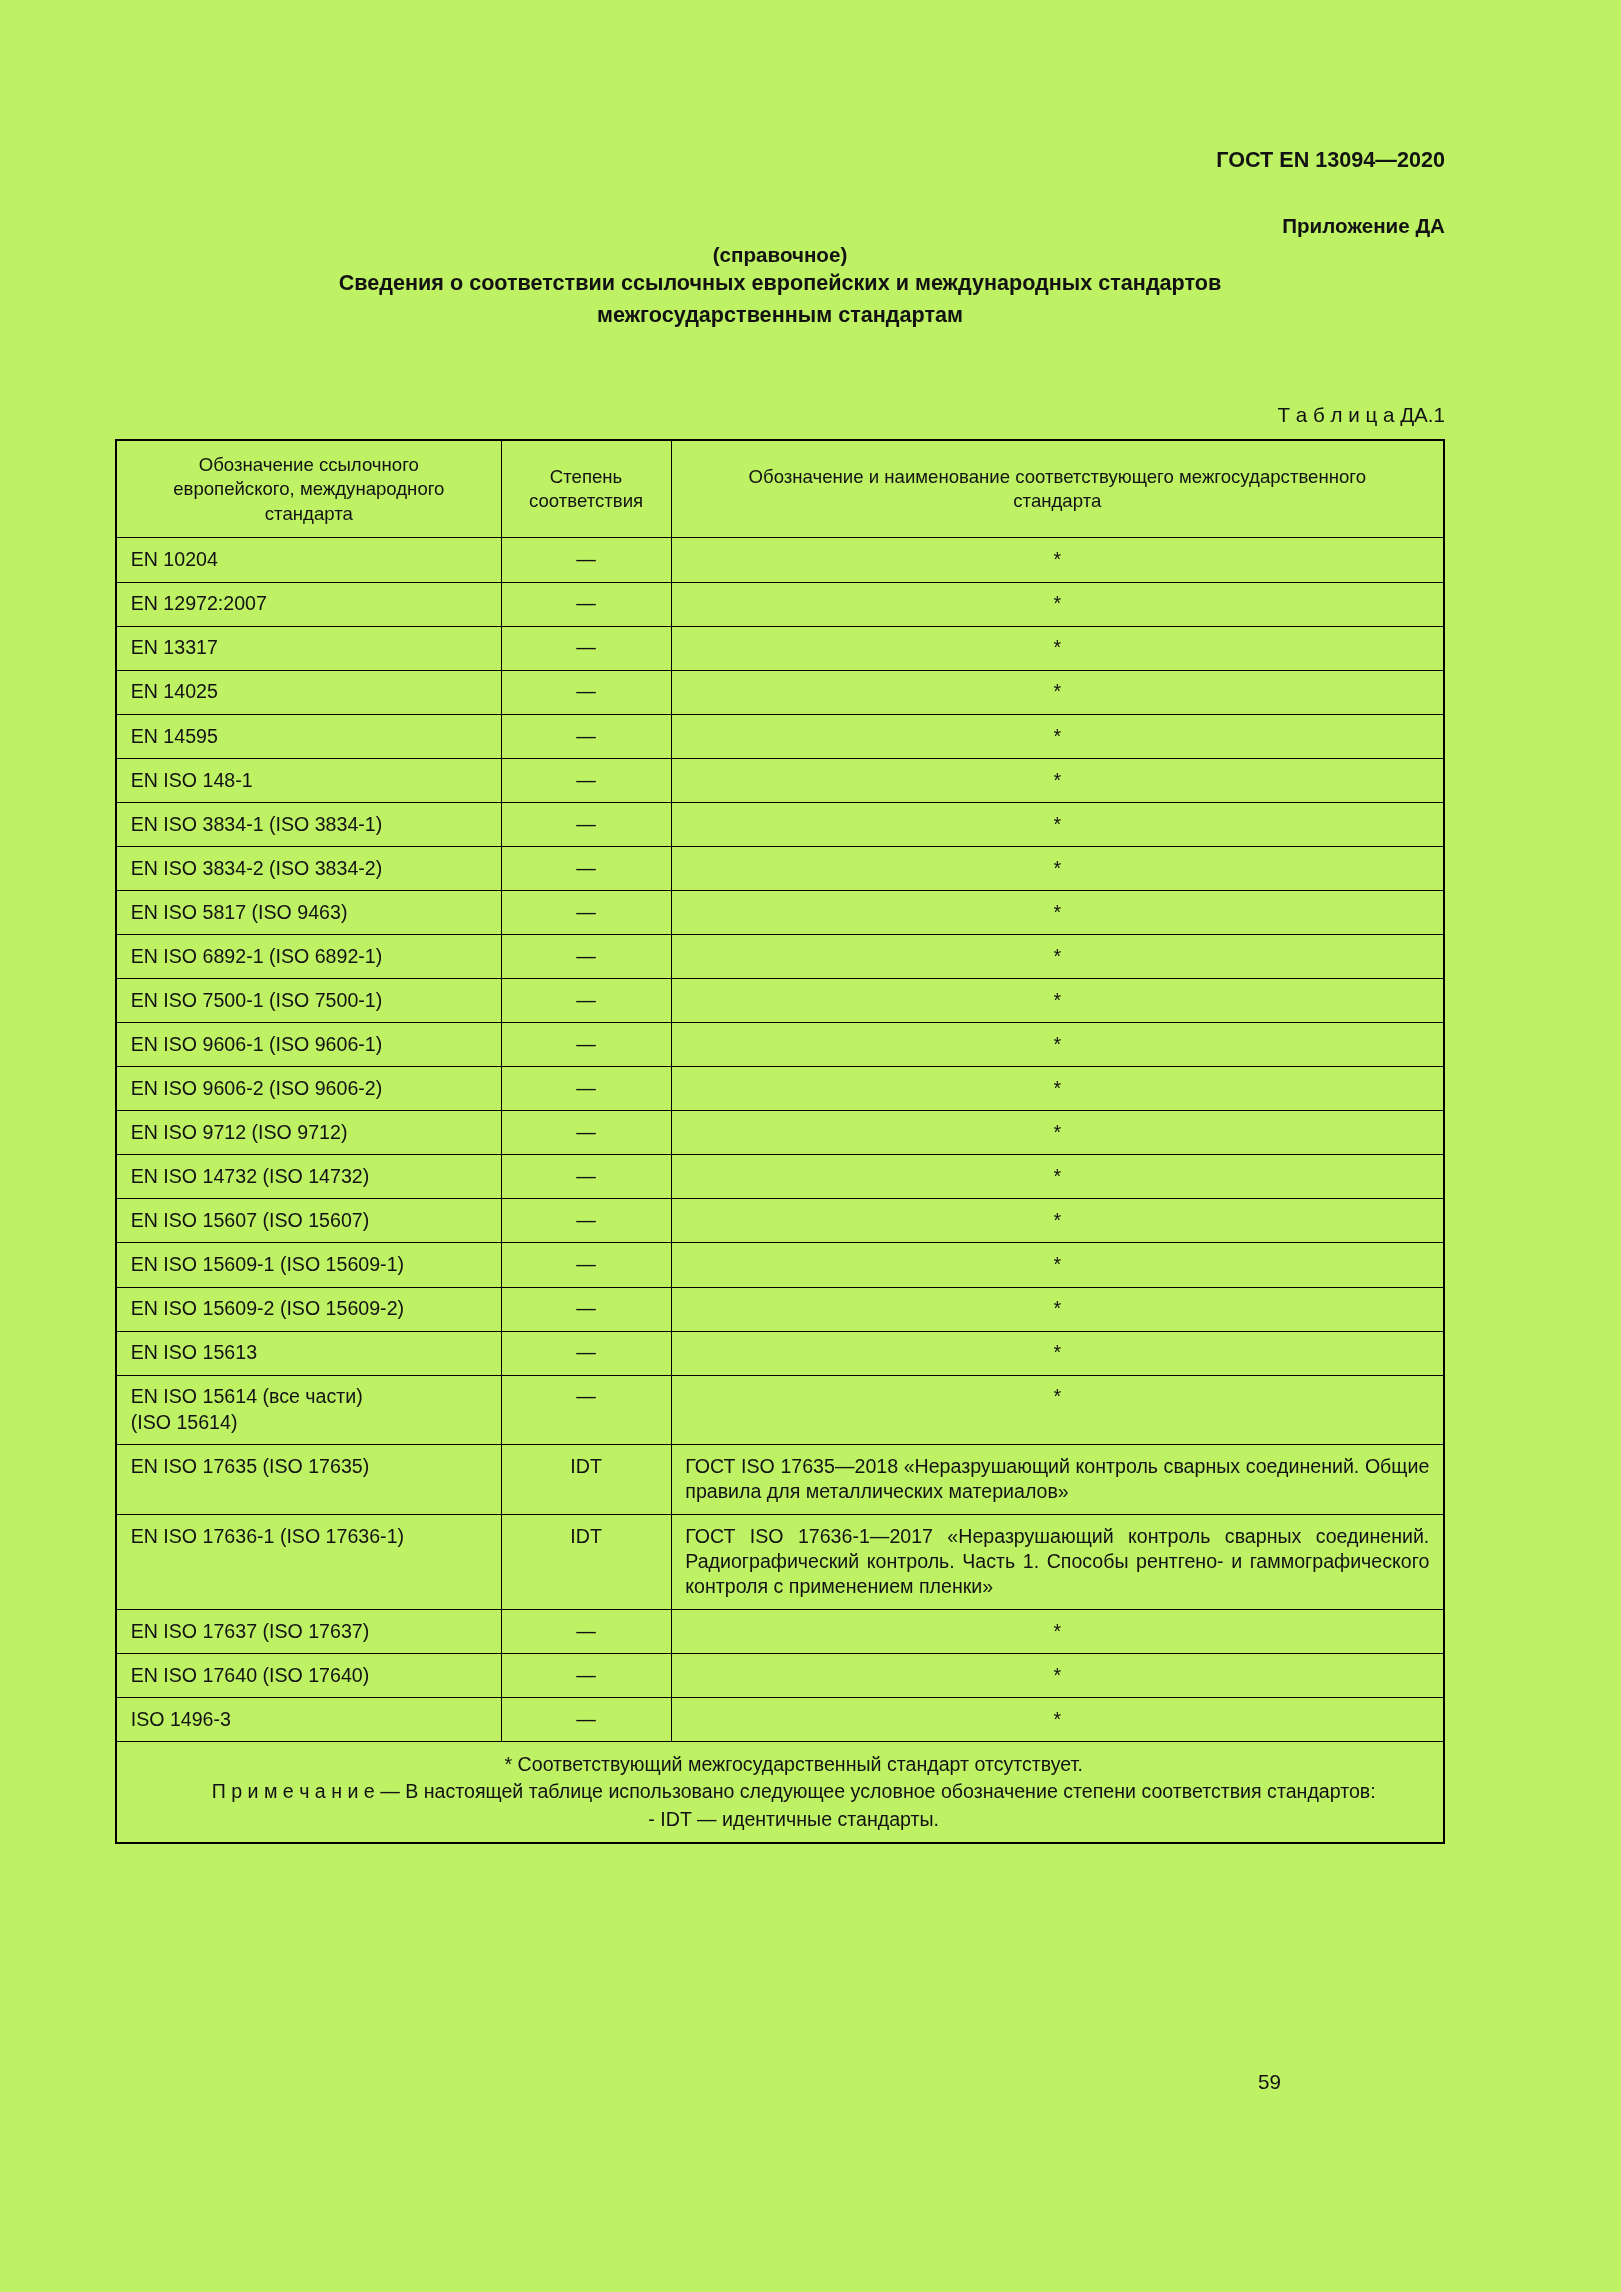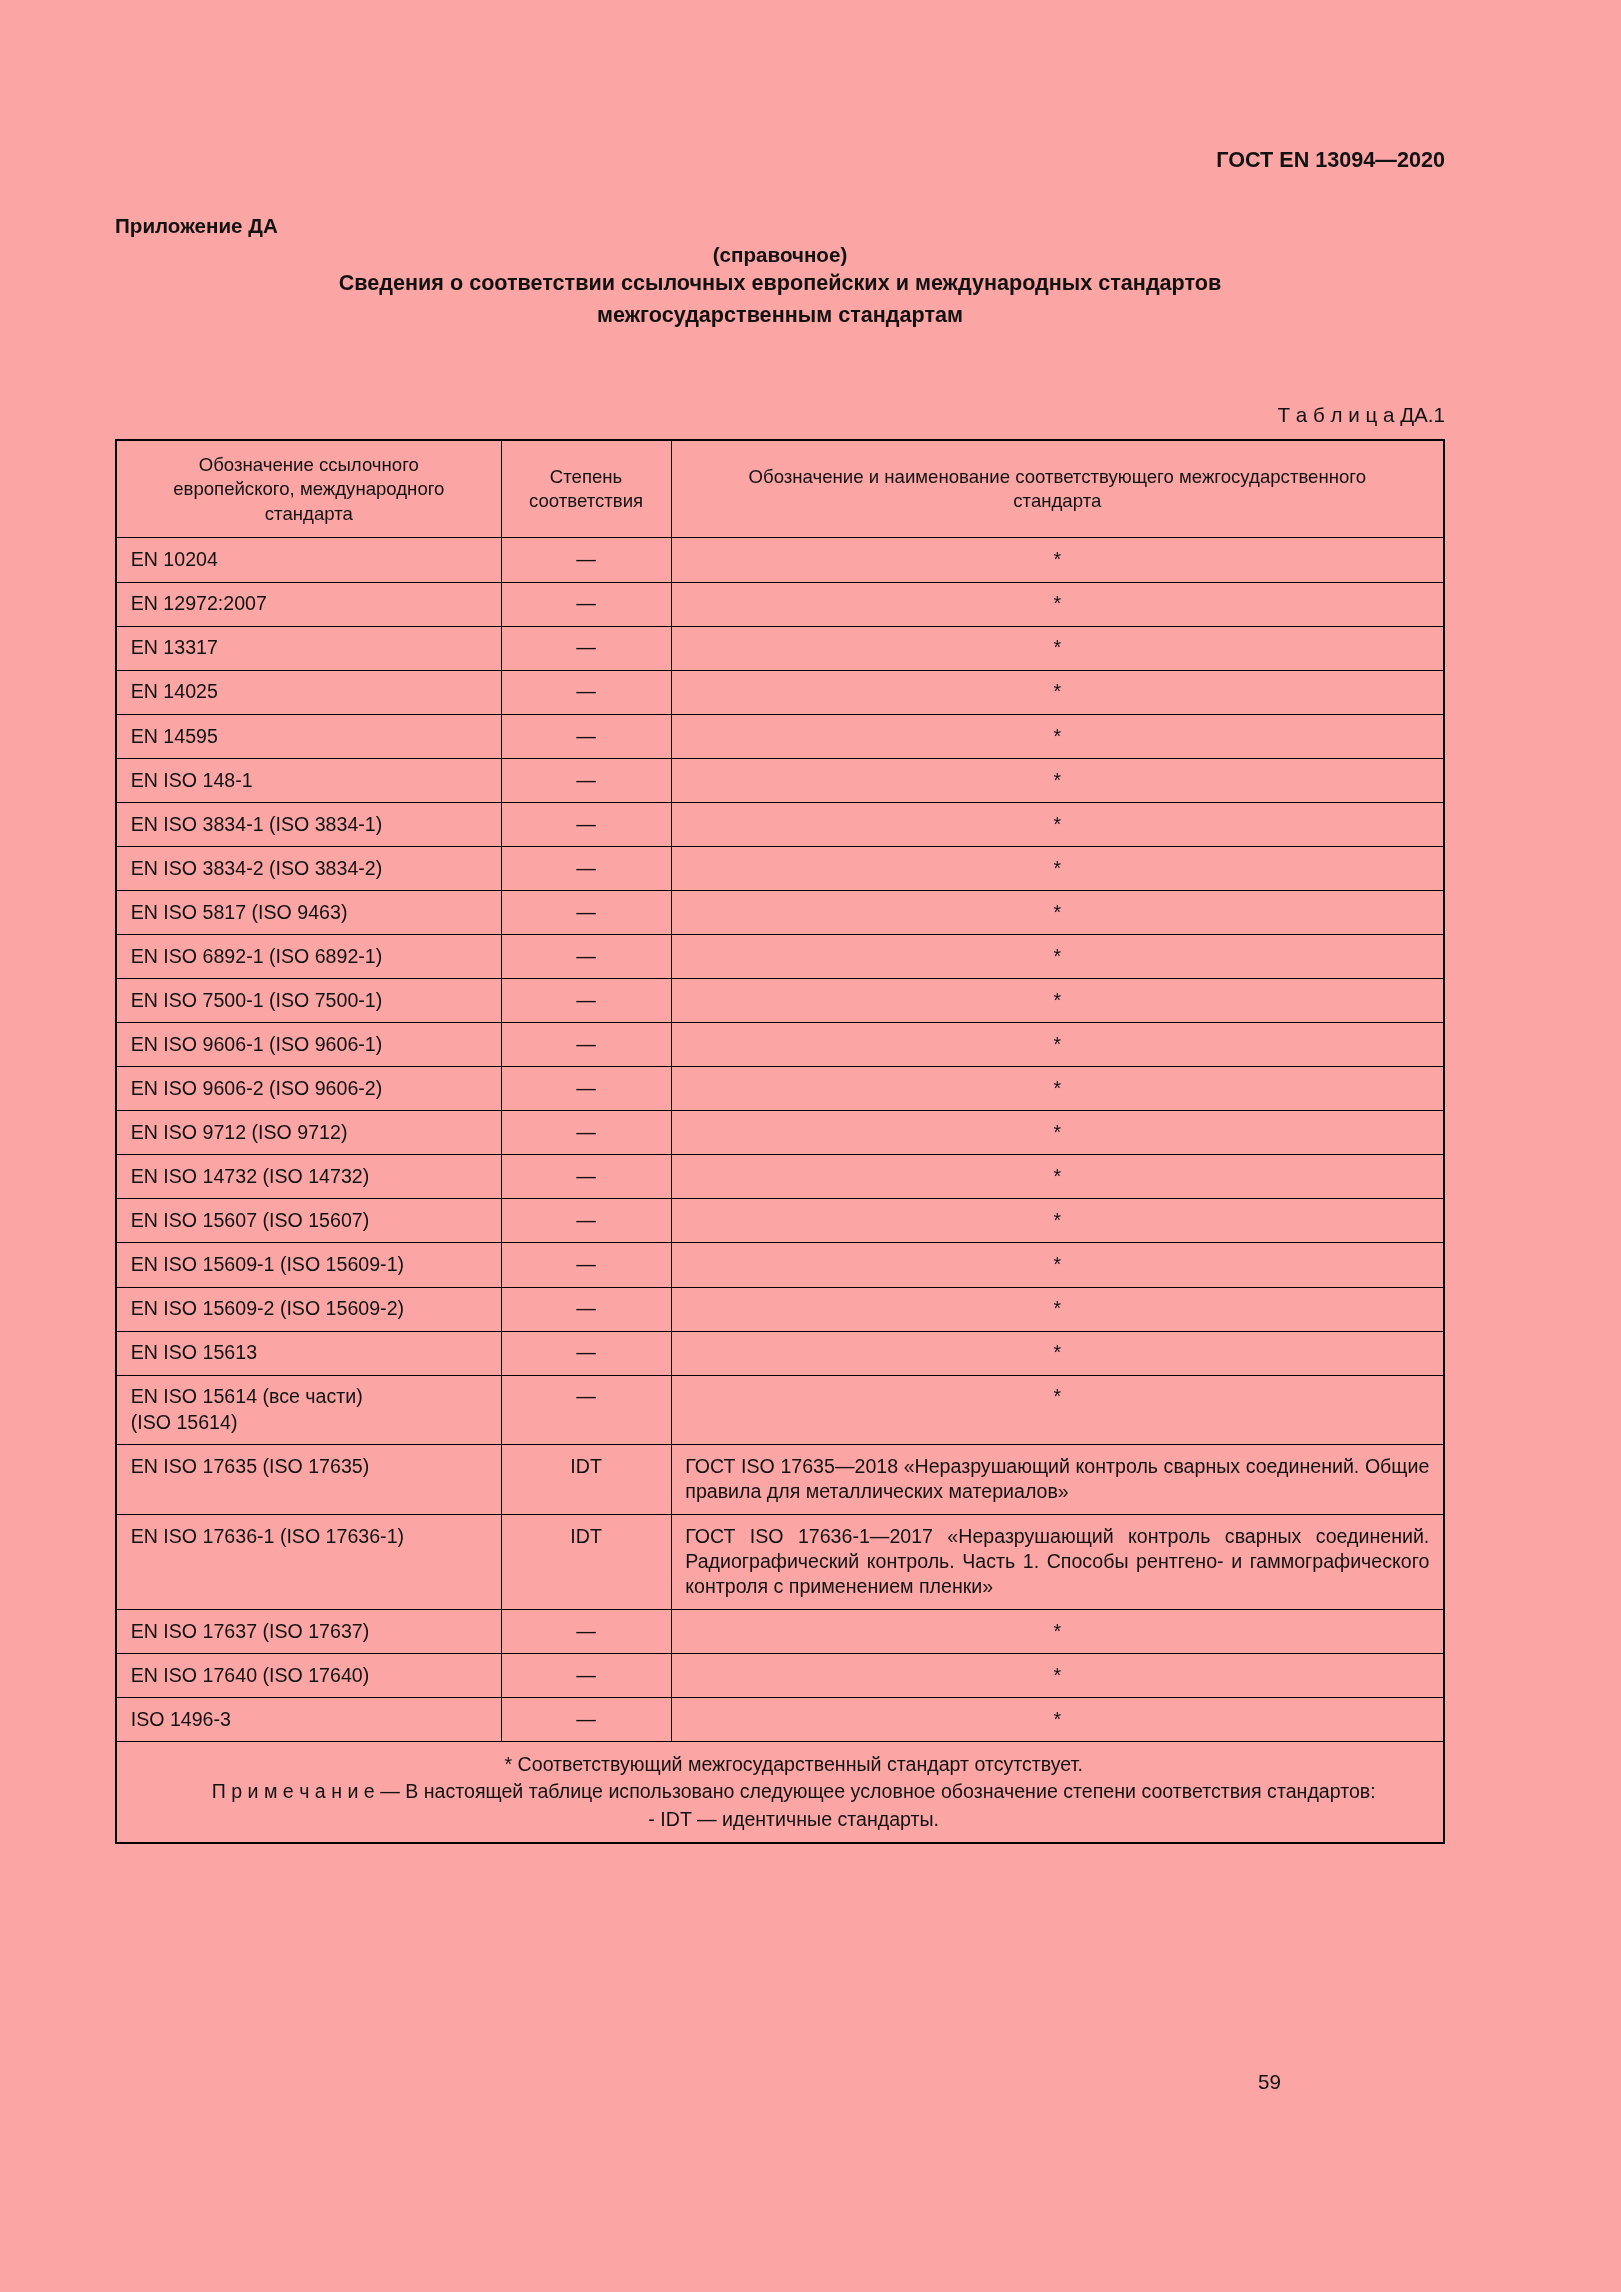--- a/index.html
+++ b/index.html
@@ -1,33 +1,33 @@
 <!DOCTYPE html>
 <html lang="ru"><head>
 <meta charset="utf-8">
 <style>
   * { box-sizing: border-box; }
   html, body { margin: 0; padding: 0; background: #ffffff; }
   .page {
     width: 1621px; height: 2293px;
     position: relative;
-    background: #fca5a5;
+    background: #bef264;
     color: #121212;
     font-family: "Liberation Sans", sans-serif;
     overflow: hidden;
   }
   .content {
     position: absolute; left: 115px; top: 0; width: 1330px;
     padding-top: 147px;
   }
   .doc-ref {
     text-align: right; font-weight: bold; font-size: 21.6px;
   }
   .annex-title {
-    text-align: left; font-weight: bold; font-size: 20.6px; margin-top: 41px;
+    text-align: right; font-weight: bold; font-size: 20.6px; margin-top: 41px;
   }
   .annex-subtitle {
     text-align: center; font-weight: bold; font-size: 20.6px; margin-top: 4.9px;
   }
   .main-title {
     text-align: center; font-weight: bold; font-size: 21.6px;
     line-height: 1.5; white-space: pre-line;
   }
   .table-label {
     font-size: 20.6px; margin-top: 71px; text-align: right;

